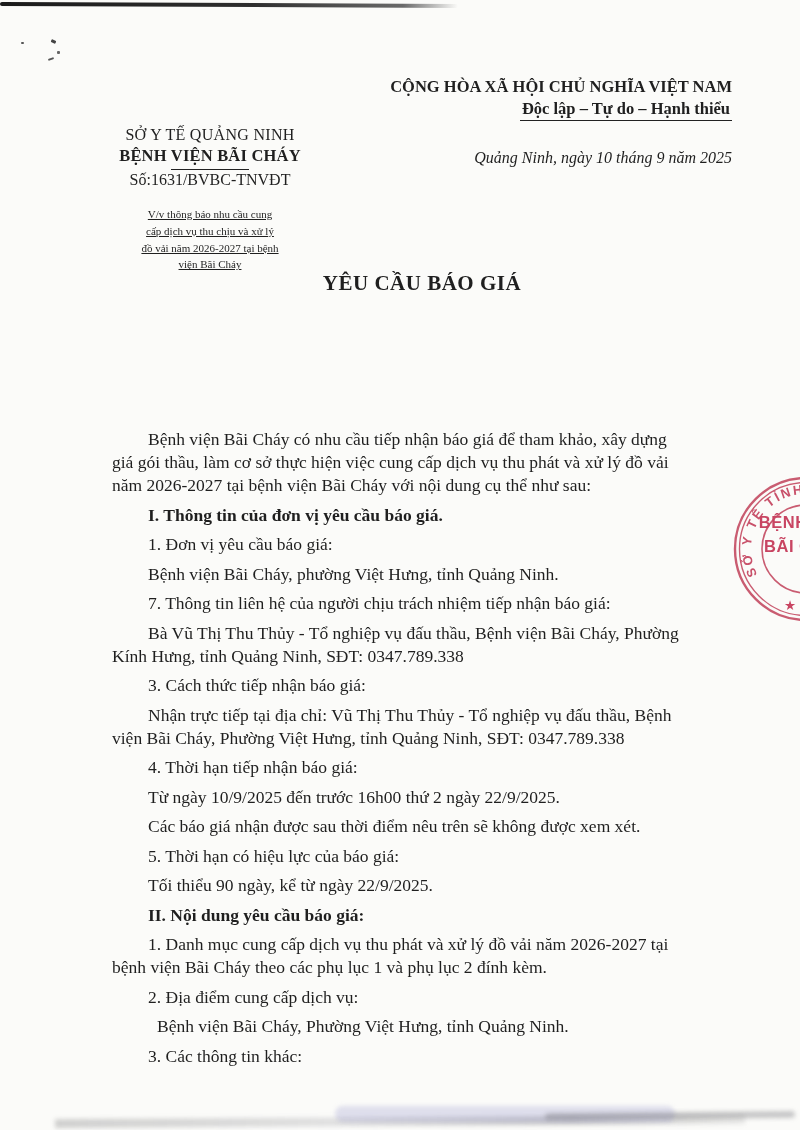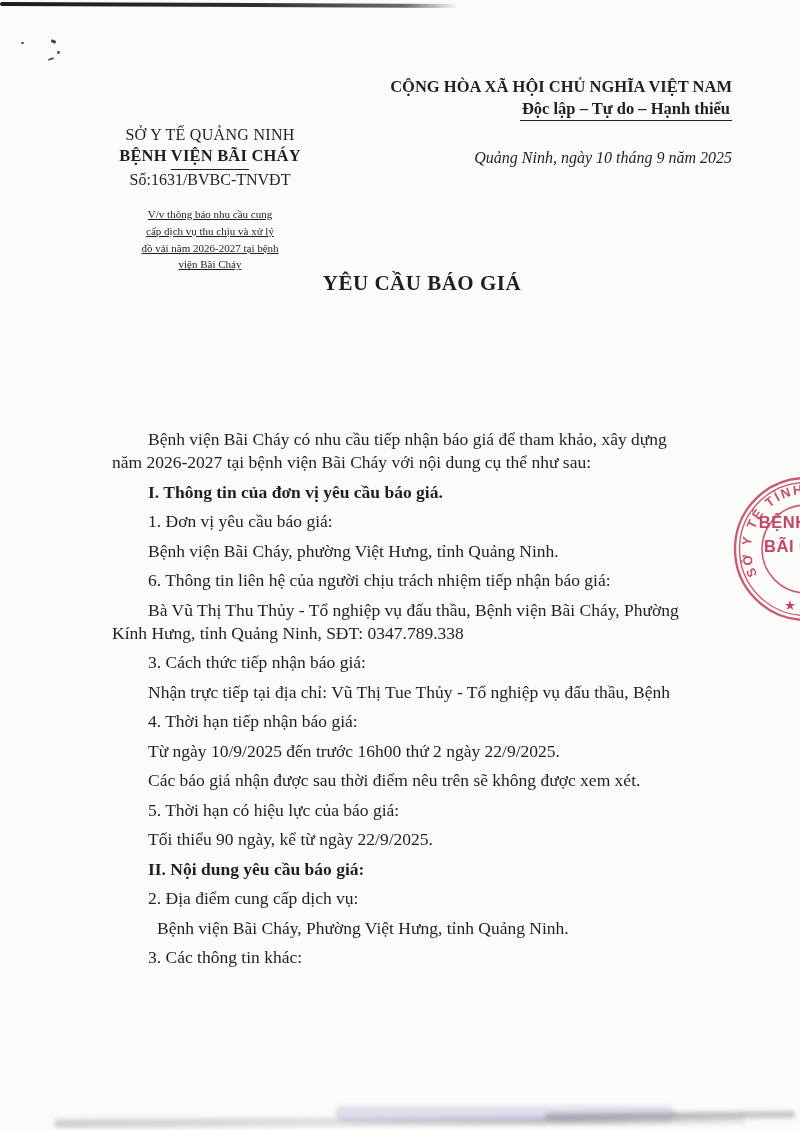--- a/index.html
+++ b/index.html
@@ -87,61 +87,67 @@
     <div class="motto1">CỘNG HÒA XÃ HỘI CHỦ NGHĨA VIỆT NAM</div>
     <div class="motto2"><span>Độc lập – Tự do – Hạnh thiểu</span></div>
     <div class="dateline">Quảng Ninh, ngày 10 tháng 9 năm 2025</div>
   </div>
 
   <div class="doc-title">YÊU CẦU BÁO GIÁ</div>
 
   <div class="body-block">
       <div class="para">
         <div class="pline first">Bệnh viện Bãi Cháy có nhu cầu tiếp nhận báo giá để tham khảo, xây dựng</div>
+        <div class="pline">giá gói thầu, làm cơ sở thực hiện việc cung cấp dịch vụ thu phát và xử lý đồ vải</div>
         <div class="pline">năm 2026-2027 tại bệnh viện Bãi Cháy với nội dung cụ thể như sau:</div>
       </div>
       <div class="para bold">
         <div class="pline first">I. Thông tin của đơn vị yêu cầu báo giá.</div>
       </div>
       <div class="para">
         <div class="pline first">1. Đơn vị yêu cầu báo giá:</div>
       </div>
       <div class="para">
         <div class="pline first">Bệnh viện Bãi Cháy, phường Việt Hưng, tỉnh Quảng Ninh.</div>
       </div>
       <div class="para">
-        <div class="pline first">6. Thông tin liên hệ của người chịu trách nhiệm tiếp nhận báo giá:</div>
+        <div class="pline first">7. Thông tin liên hệ của người chịu trách nhiệm tiếp nhận báo giá:</div>
       </div>
       <div class="para">
         <div class="pline first">Bà Vũ Thị Thu Thủy - Tổ nghiệp vụ đấu thầu, Bệnh viện Bãi Cháy, Phường</div>
         <div class="pline">Kính Hưng, tỉnh Quảng Ninh, SĐT: 0347.789.338</div>
       </div>
       <div class="para">
         <div class="pline first">3. Cách thức tiếp nhận báo giá:</div>
       </div>
       <div class="para">
-        <div class="pline first">Nhận trực tiếp tại địa chỉ: Vũ Thị Tue Thủy - Tổ nghiệp vụ đấu thầu, Bệnh</div>
+        <div class="pline first">Nhận trực tiếp tại địa chỉ: Vũ Thị Thu Thủy - Tổ nghiệp vụ đấu thầu, Bệnh</div>
+        <div class="pline">viện Bãi Cháy, Phường Việt Hưng, tỉnh Quảng Ninh, SĐT: 0347.789.338</div>
       </div>
       <div class="para">
         <div class="pline first">4. Thời hạn tiếp nhận báo giá:</div>
       </div>
       <div class="para">
         <div class="pline first">Từ ngày 10/9/2025 đến trước 16h00 thứ 2 ngày 22/9/2025.</div>
       </div>
       <div class="para">
         <div class="pline first">Các báo giá nhận được sau thời điểm nêu trên sẽ không được xem xét.</div>
       </div>
       <div class="para">
         <div class="pline first">5. Thời hạn có hiệu lực của báo giá:</div>
       </div>
       <div class="para">
         <div class="pline first">Tối thiểu 90 ngày, kể từ ngày 22/9/2025.</div>
       </div>
       <div class="para bold">
         <div class="pline first">II. Nội dung yêu cầu báo giá:</div>
+      </div>
+      <div class="para">
+        <div class="pline first">1. Danh mục cung cấp dịch vụ thu phát và xử lý đồ vải năm 2026-2027 tại</div>
+        <div class="pline">bệnh viện Bãi Cháy theo các phụ lục 1 và phụ lục 2 đính kèm.</div>
       </div>
       <div class="para">
         <div class="pline first">2. Địa điểm cung cấp dịch vụ:</div>
       </div>
       <div class="para">
         <div class="pline first ind2">Bệnh viện Bãi Cháy, Phường Việt Hưng, tỉnh Quảng Ninh.</div>
       </div>
       <div class="para">
         <div class="pline first">3. Các thông tin khác:</div>
       </div>

